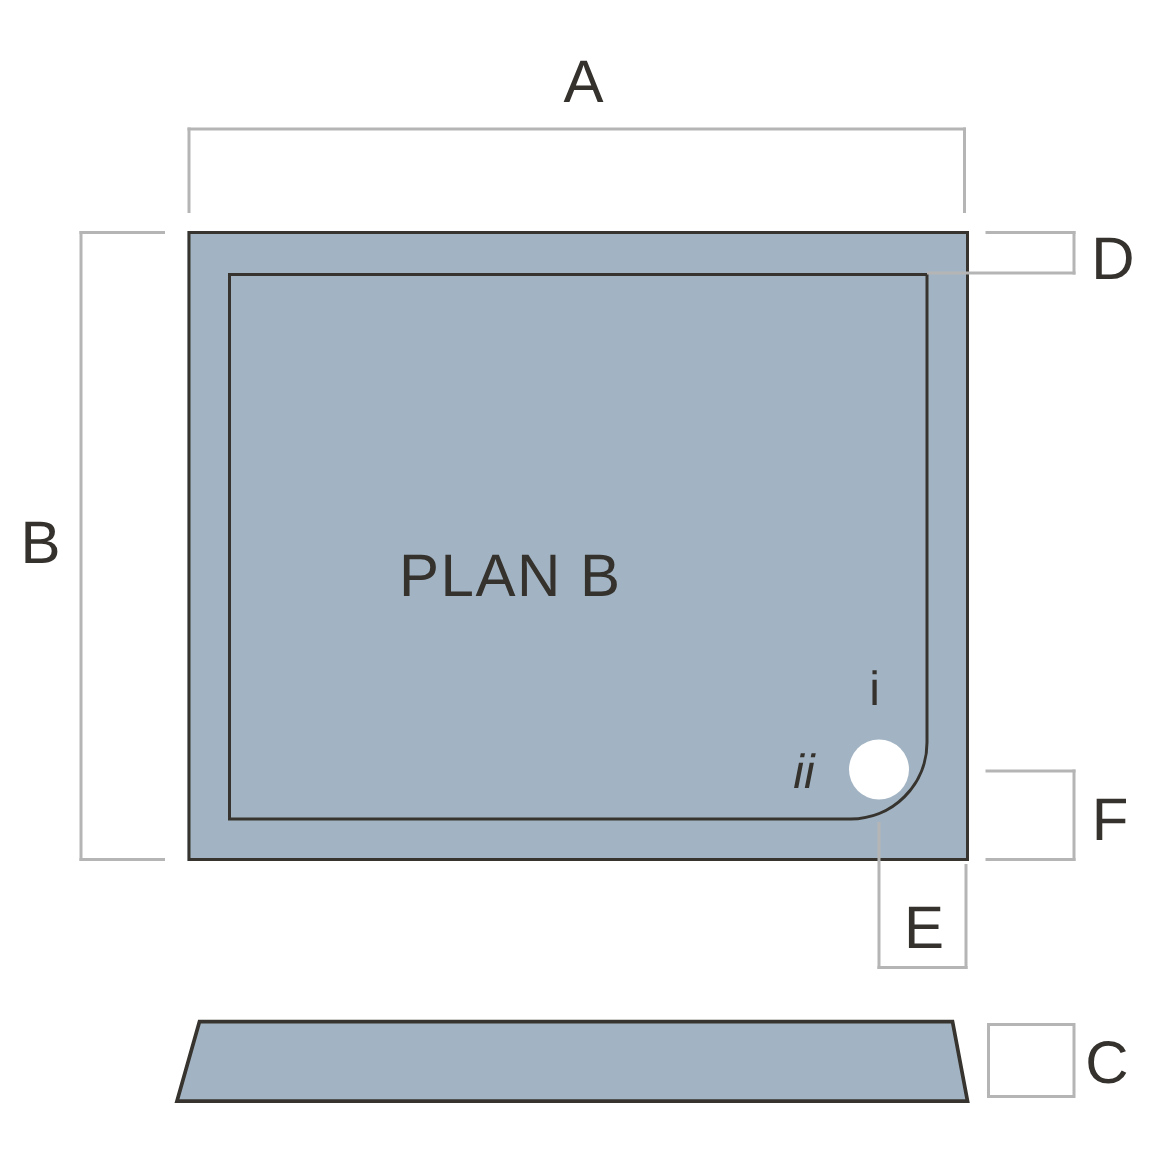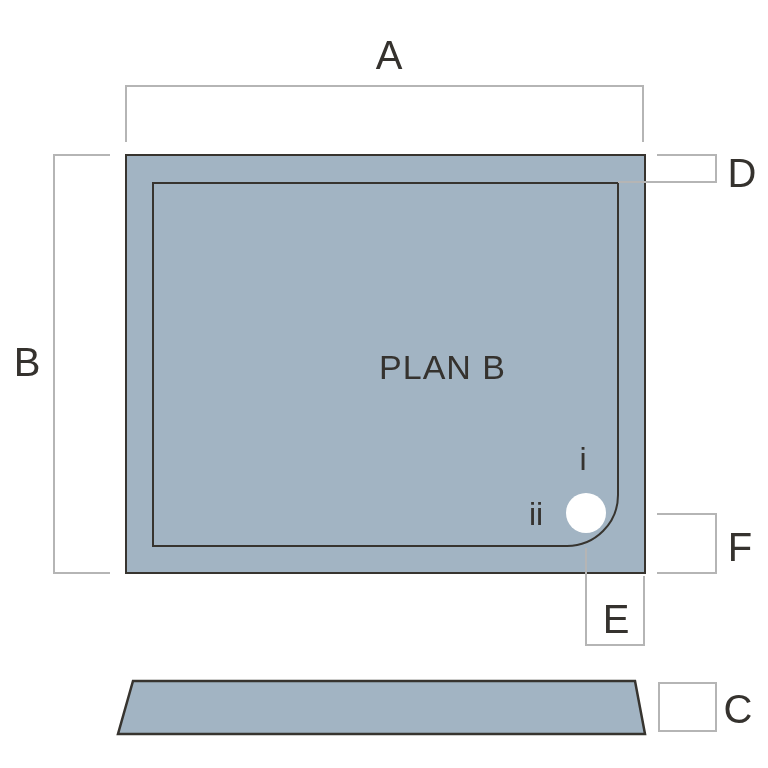--- a/index.html
+++ b/index.html
@@ -12,29 +12,29 @@
   .tray-outer{
     left:125px;top:154px;width:521px;height:420px;
     background:#a2b4c3;border:2.5px solid #37342f;
   }
   .tray-inner{
     left:152px;top:182px;width:467px;height:365px;
     border:2px solid #37342f;border-bottom-right-radius:52px;
     background:transparent;
   }
   .plan-title{
-    left:266px;top:350px;width:240px;height:36px;
-    font-size:34px;line-height:1.0;text-align:right;letter-spacing:1px;
+    left:266px;top:364px;width:240px;height:36px;
+    font-size:40px;line-height:1.0;text-align:left;letter-spacing:1px;
   }
   .waste-circle{
     left:566px;top:493px;width:40px;height:40px;border-radius:50%;background:#ffffff;
   }
   .small-label{font-size:32px;line-height:1.0;text-align:center;width:50px;height:34px;}
   .lbl-i{left:558px;top:443px;}
-  .lbl-ii{left:511px;top:498px;}
+  .lbl-ii{left:511px;top:498px;font-style:italic;}
   
   .dim-letter{font-size:40px;line-height:1.0;text-align:center;width:50px;height:42px;}
   .lbl-a{left:364px;top:35px;}
   .lbl-b{left:2px;top:342px;}
   .lbl-c{left:713px;top:689px;}
   .lbl-d{left:717px;top:153px;}
   .lbl-e{left:591px;top:599px;}
   .lbl-f{left:715px;top:527px;}
   .bracket-a{left:125px;top:85px;width:519px;height:57px;
     border-top:2px solid #b5b5b5;border-left:2px solid #b5b5b5;border-right:2px solid #b5b5b5;}

